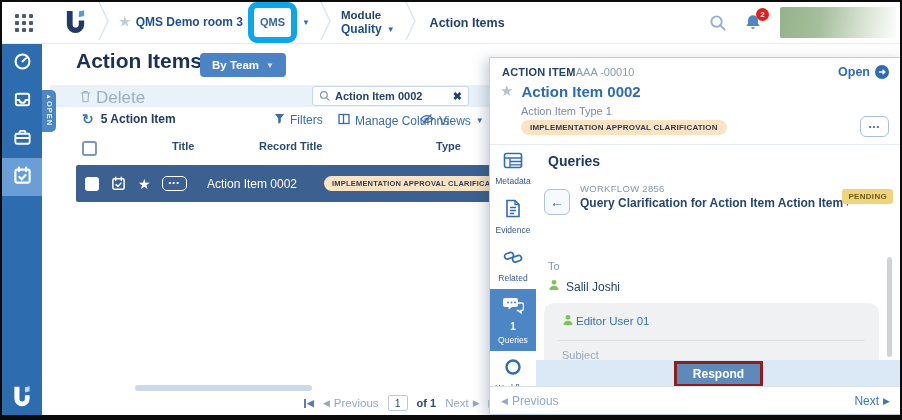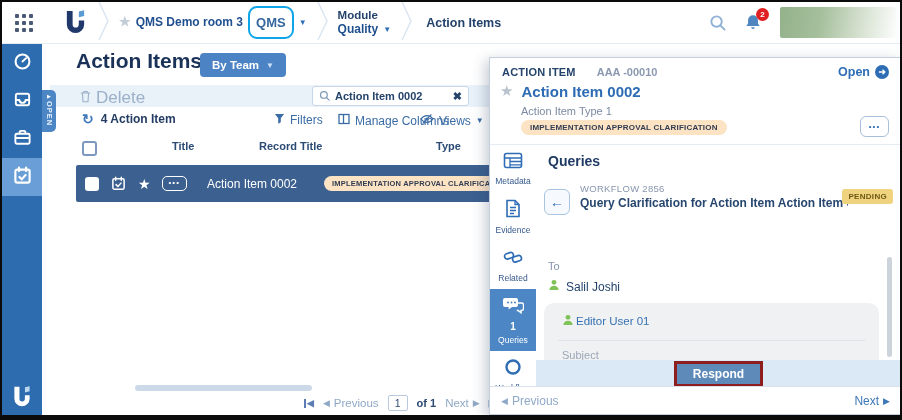--- a/index.html
+++ b/index.html
@@ -14,21 +14,21 @@
   
   .topbar { position:absolute; left:0; top:0; right:0; height:42px; background:#fff;
             border-bottom:1px solid #e4ebf3; display:flex; align-items:center; z-index:30; }
   .grid-ic { margin-left:13px; cursor:pointer; display:flex; }
   .logo { margin-left:30px; display:flex; }
   .chev { margin:0 10px; flex:0 0 auto; }
   .crumb { display:flex; flex-direction:column; justify-content:center; line-height:1.25; }
   .crumb-label { font-size:11.5px; font-weight:700; color:#24436b; }
   .crumb-value { display:flex; align-items:center; gap:5px; font-size:12px; font-weight:700; color:#1f4f8f; }
   .bc-star { color:#c3cdd8; font-size:13px; }
-  .qms-pill { font-size:13px; font-weight:700; color:#35679f; border:2px solid #0ea5e9; border-radius:9px; padding:8px 6px; line-height:13px; }
+  .qms-pill { font-size:11px; font-weight:700; color:#35679f; border:6px solid #0ea5e9; border-radius:9px; padding:8px 6px; line-height:13px; }
   .caret { font-size:8px; color:#2e6db6; }
   .page-crumb { font-size:12.5px; font-weight:700; color:#24436b; margin-left:4px; }
   .top-right { margin-left:auto; display:flex; align-items:center; gap:18px; padding-right:4px; }
   .bell-wrap { position:relative; cursor:pointer; display:flex; }
   .badge-red { position:absolute; top:-5px; right:-7px; background:#e02020; color:#fff; font-size:8px;
                font-weight:700; border-radius:50%; width:13px; height:13px; display:flex; align-items:center; justify-content:center; }
   .green-blur { width:116px; height:31px; border-radius:2px;
                 background:linear-gradient(100deg,#93b28a 0%,#a5bf9c 35%,#d7e2d1 70%,#fcfdfc 100%);
                 filter:blur(0.6px); }
 
@@ -86,21 +86,21 @@
   .pgbtn b { font-size:9px; font-weight:400; }
   .pg-input { width:20px; height:16px; border:1px solid #b9cade; border-radius:2px; text-align:center;
               font-size:10.5px; color:#2b4a74; font-family:"Liberation Sans",sans-serif; }
   .pg-of { color:#2b4a74; font-weight:700; font-size:11px; }
 
   
   .panel { position:absolute; left:487px; top:55px; width:413px; bottom:0; background:#fff; z-index:40;
            border:1px solid #c3cfdd; box-shadow:-4px 3px 12px rgba(40,60,90,.25); }
   .p-row1 { position:absolute; left:12px; top:7px; right:12px; display:flex; align-items:center; font-size:11px; }
   .p-type { font-weight:800; color:#24436b; letter-spacing:.2px; }
-  .p-id { color:#8a99b0; margin-left:21px;font-weight:bold; }
+  .p-id { color:#8a99b0; margin-left:0; }
   .p-open { margin-left:auto; display:flex; align-items:center; gap:5px; color:#2e6db6; font-weight:700;
             font-size:12.5px; cursor:pointer; }
   .p-row2 { position:absolute; left:10px; top:24px; display:flex; align-items:center; gap:8px; }
   .p-star { color:#b9c2cd; font-size:15px; cursor:pointer; }
   .p-title { color:#2d6cb4; font-size:15px; font-weight:700; }
   .p-sub { position:absolute; left:31px; top:47px; font-size:11px; color:#7b89a2; }
   .p-badge { position:absolute; left:31px; top:62px; background:#fbe3c4; color:#323c52; font-size:8px;
              font-weight:700; letter-spacing:.2px; border-radius:8px; padding:3px 9px; }
   .p-more { position:absolute; right:12px; top:58px; width:29px; height:21px; border:1px solid #a8c0dc;
             border-radius:6px; color:#2e6db6; font-size:8px; letter-spacing:1px; display:flex; align-items:center;
@@ -292,21 +292,21 @@
             </svg>
         </span>
         <input value="Action Item 0002" style="">
         <span class="clear-x">✖</span>
       </span>
     </div>
 
     <div class="countrow">
       <span class="count">
         <span class="refresh-g">↻</span>
-        <span>4 Action Item</span>
+        <span>5 Action Item</span>
       </span>
       <span class="lb-act lb-filters">
         <span>
           <svg width="11" height="11" viewBox="0 0 12 12">
               <path d="M1 1h10L7.4 5.8v4.4l-2.8 1.4V5.8z" fill="#3a6ca5"></path>
             </svg>
         </span>
         <span>Filters</span>
       </span>
       <span class="lb-act lb-cols">

